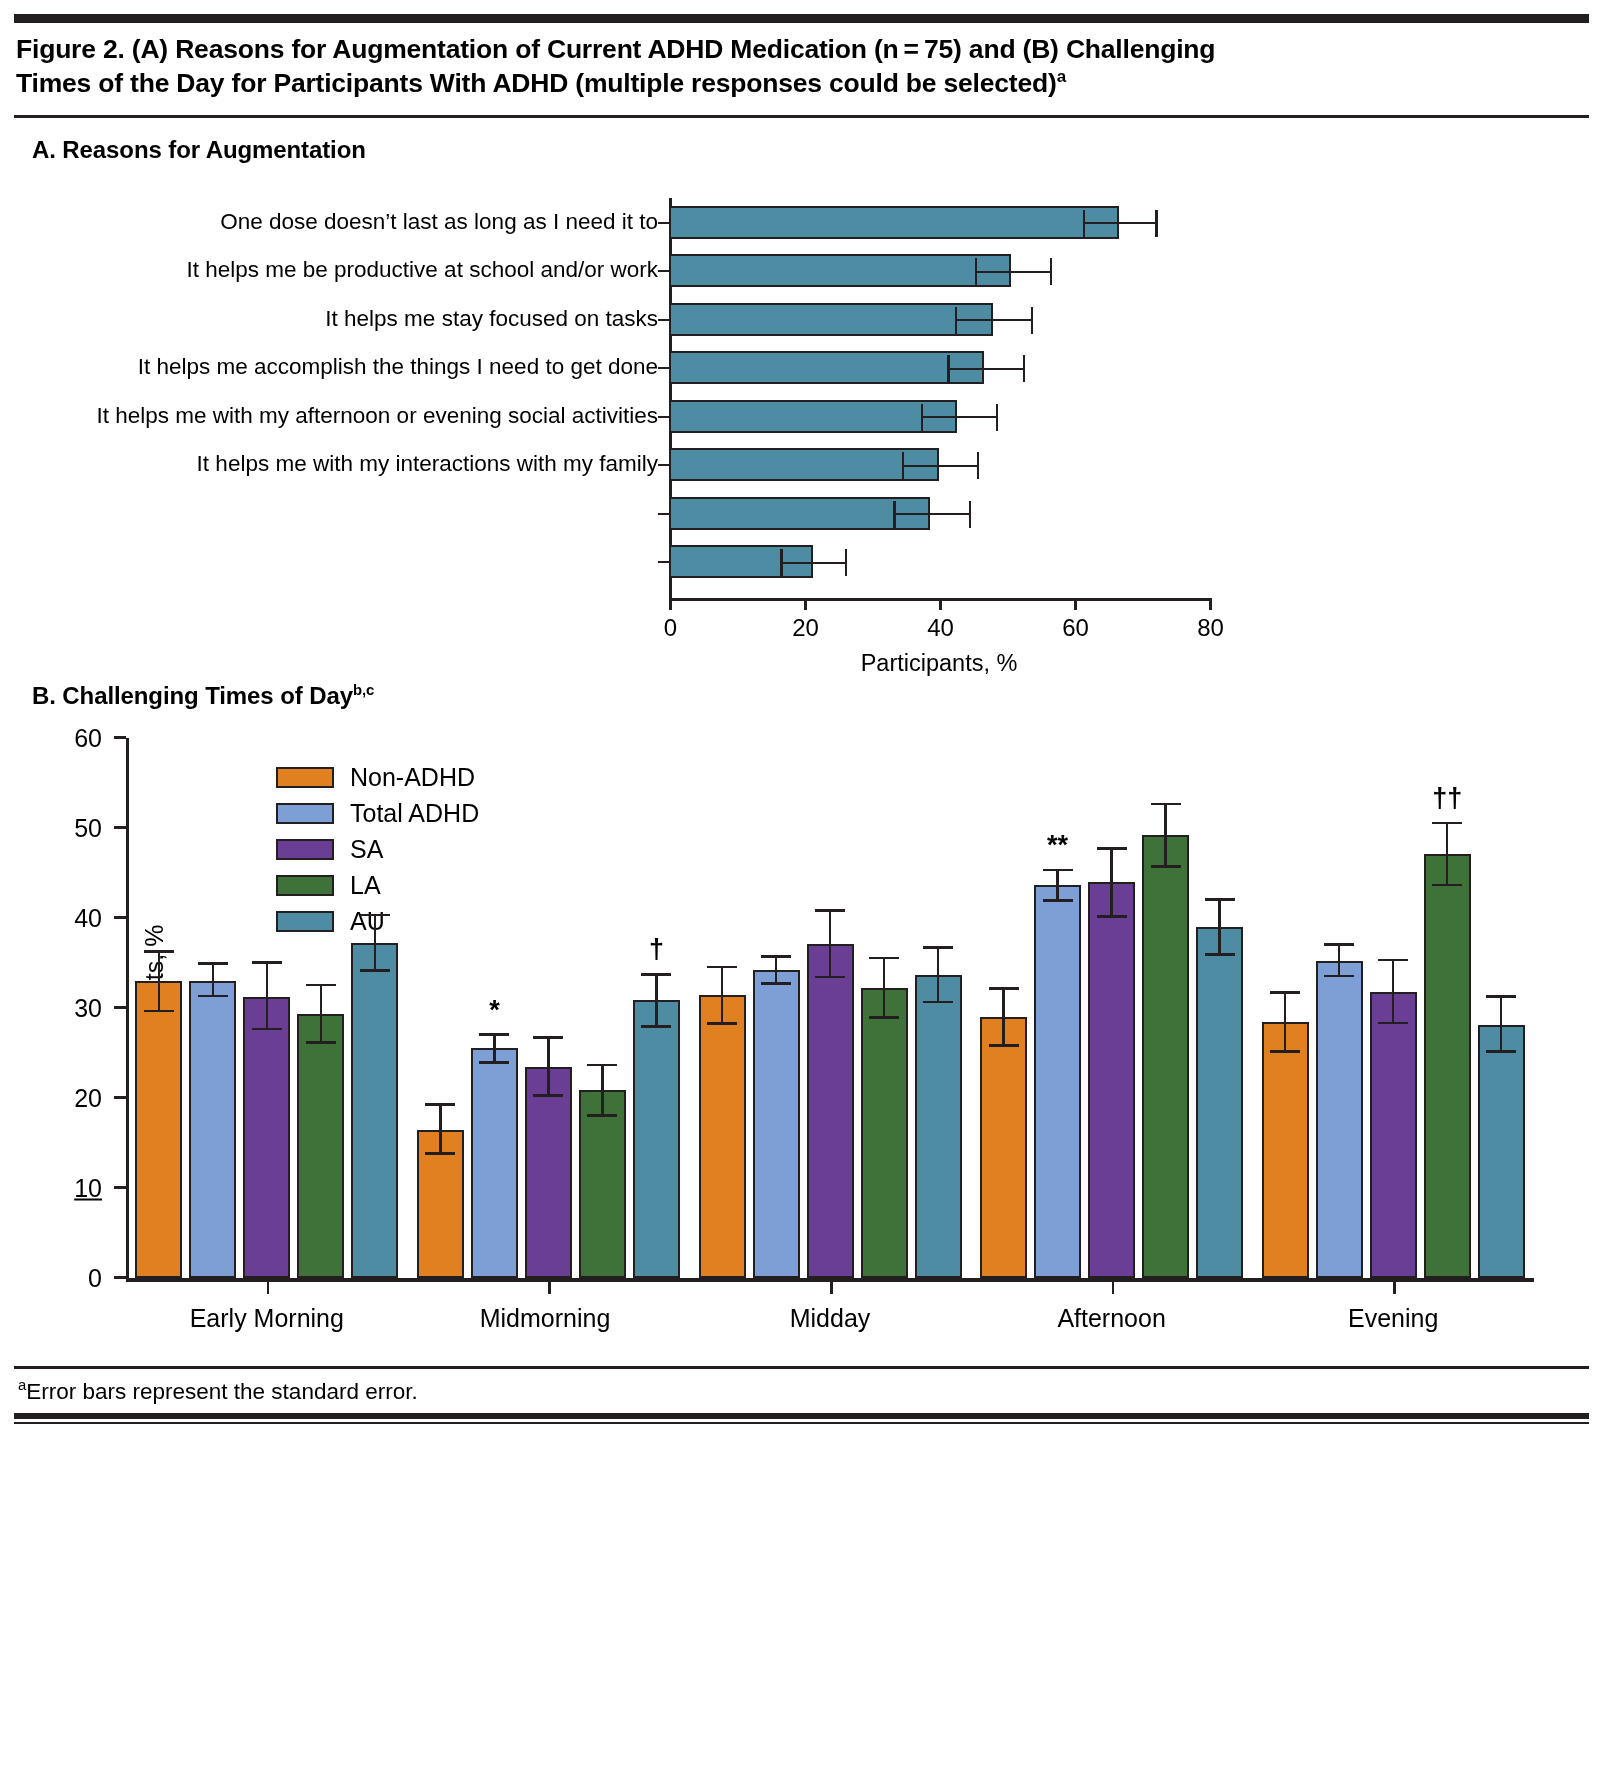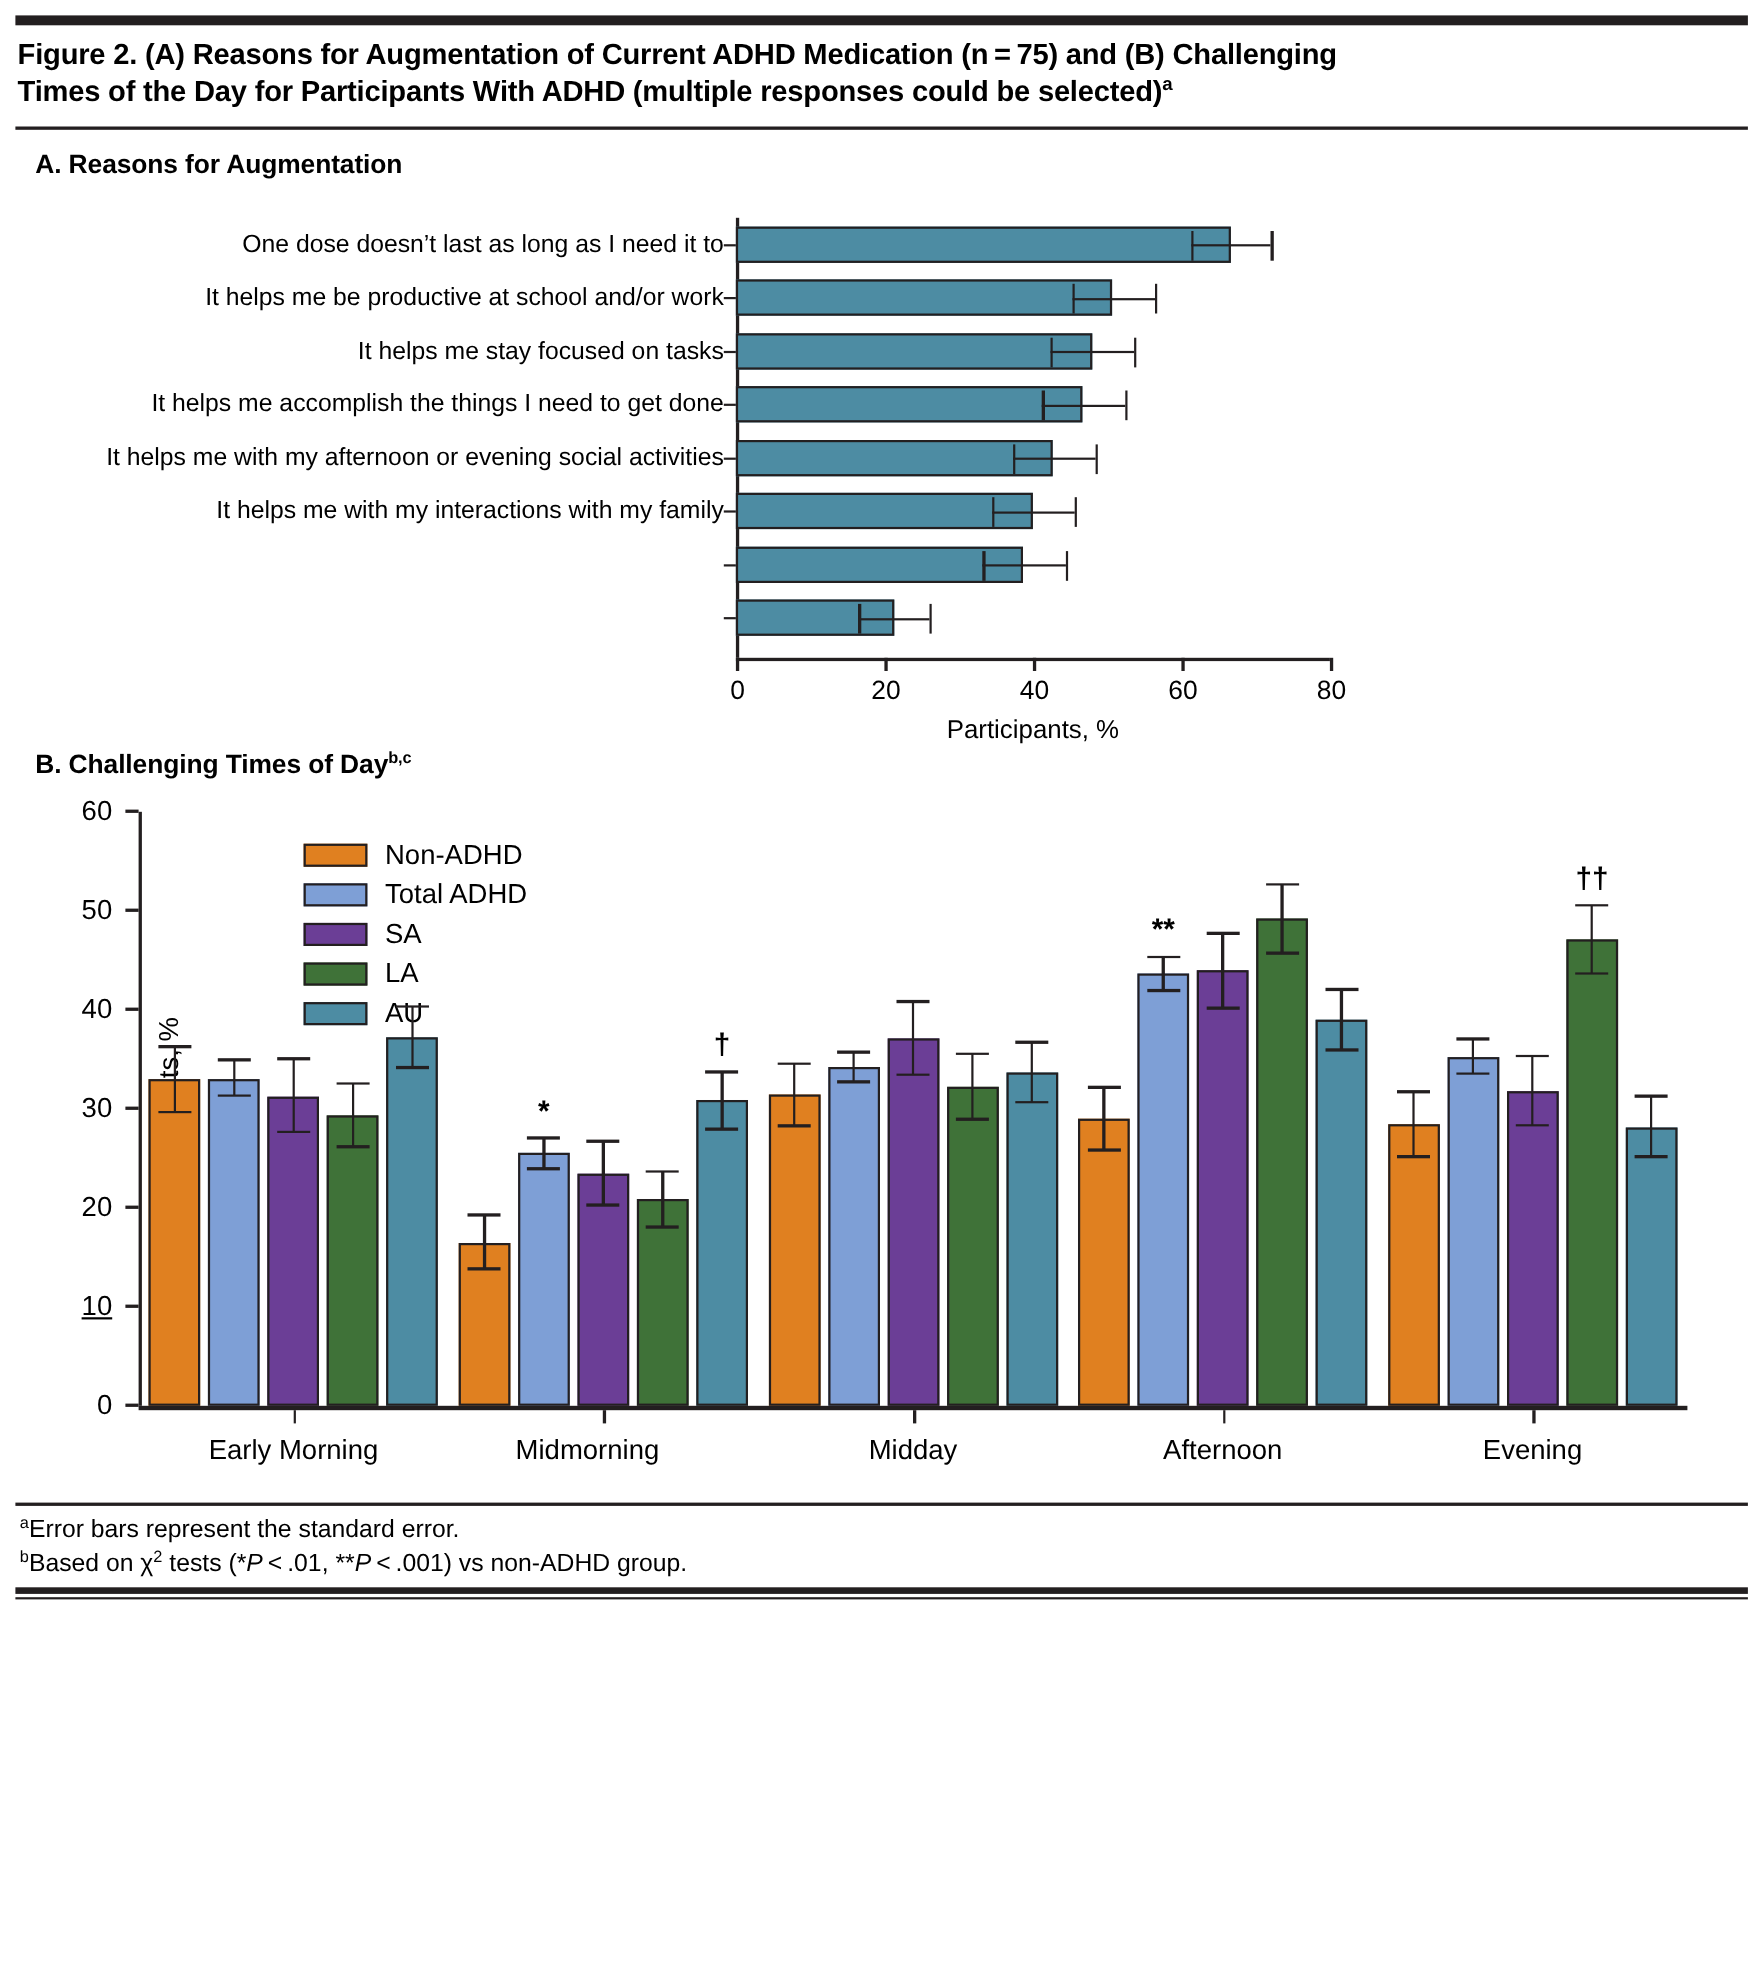--- a/index.html
+++ b/index.html
@@ -222,21 +222,21 @@
         <div class="bErrCap" style="left: 125.8px; top: 290.3px; width: 30px;"></div>
         <div class="bBar" style="left: 171.3px; width: 47px; height: 263.7px; background: rgb(63, 114, 56);"></div>
         <div class="bErrV" style="left: 193.5px; top: 247.5px; height: 57.6px;"></div>
         <div class="bErrCap" style="left: 179.8px; top: 246.2px; width: 30px;"></div>
         <div class="bErrCap" style="left: 179.8px; top: 303.8px; width: 30px;"></div>
         <div class="bBar" style="left: 225.3px; width: 47px; height: 334.8px; background: rgb(77, 140, 163);"></div>
         <div class="bErrV" style="left: 247.5px; top: 177.3px; height: 55.8px;"></div>
         <div class="bErrCap" style="left: 233.8px; top: 176px; width: 30px;"></div>
         <div class="bErrCap" style="left: 233.8px; top: 231.8px; width: 30px;"></div>
         <div class="bXTick" style="left: 422.4px;"></div>
-        <div class="bXLbl" style="left: 408px;">Midmorning</div>
+        <div class="bXLbl" style="left: 419px;">Midmorning</div>
         <div class="bBar" style="left: 290.9px; width: 47px; height: 147.6px; background: rgb(224, 128, 32);"></div>
         <div class="bErrV" style="left: 313.1px; top: 367.2px; height: 48.6px;"></div>
         <div class="bErrCap" style="left: 299.4px; top: 365.9px; width: 30px;"></div>
         <div class="bErrCap" style="left: 299.4px; top: 414.5px; width: 30px;"></div>
         <div class="bBar" style="left: 344.9px; width: 47px; height: 229.5px; background: rgb(126, 159, 214);"></div>
         <div class="bErrV" style="left: 367.1px; top: 297px; height: 27.9px;"></div>
         <div class="bErrCap" style="left: 353.4px; top: 295.7px; width: 30px;"></div>
         <div class="bErrCap" style="left: 353.4px; top: 323.6px; width: 30px;"></div>
         <div class="bSig" style="left: 368.4px; top: 257px;">*</div>
         <div class="bBar" style="left: 398.9px; width: 47px; height: 210.6px; background: rgb(107, 62, 150);"></div>
@@ -322,20 +322,17 @@
         <div class="bErrCap" style="left: 1360.2px; top: 312.8px; width: 30px;"></div>
       </div>
   </div>
 
   <div class="rule-thin"></div>
 
   <div class="foots">
     <div class="foot">
       <sup>a</sup><span>Error bars represent the standard error.</span>
     </div>
-    <div class="foot">
-      <sup>b</sup><span>Based on χ</span><sup>2</sup><span> tests (*</span><i>P</i><span> &lt; .01, **</span><i>P</i><span> &lt; .001) vs non-ADHD group.</span>
-    </div>
   </div>
 
   <div class="rule-bottom-thick"></div>
   <div class="rule-bottom-thin"></div>
 </div>
 
 </body></html>

